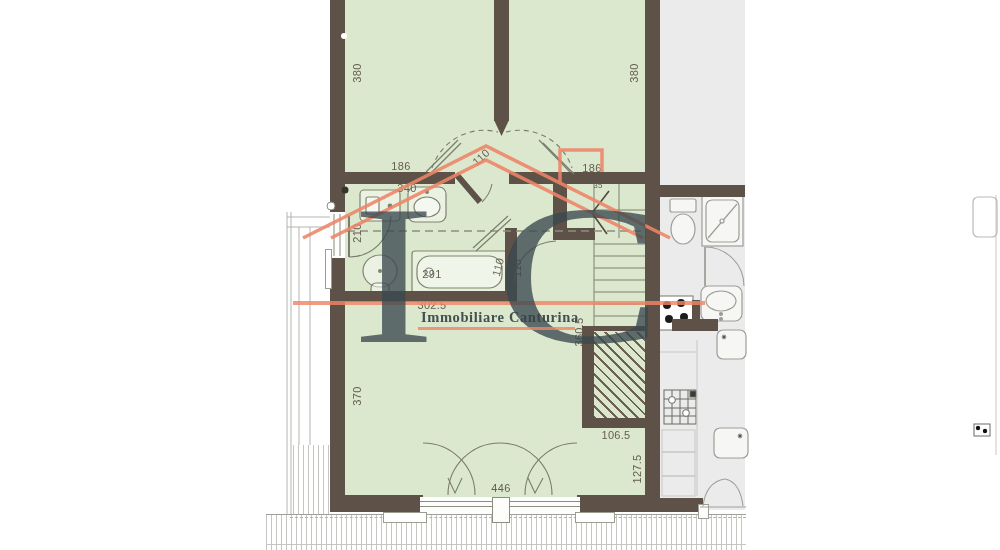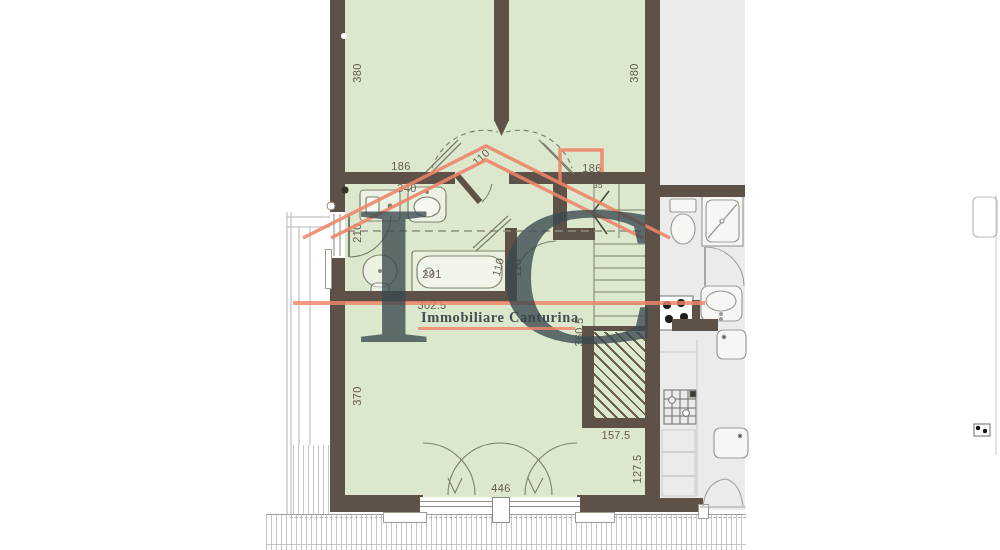--- a/index.html
+++ b/index.html
@@ -253,21 +253,21 @@
   <span class="dim" style="left:592px;top:168px">186</span>
   <span class="dim small" style="left:598px;top:185px">35</span>
   <span class="dim" style="left:407px;top:188px">340</span>
   <span class="dim r90" style="left:357px;top:233px">210</span>
   <span class="dim" style="left:432px;top:274px">291</span>
   <span class="dim" style="left:432px;top:305px">302.5</span>
   <span class="dim rv" style="left:498px;top:267px">110</span>
   <span class="dim r90" style="left:517px;top:268px">118</span>
   <span class="dim r90" style="left:579px;top:332px">360.5</span>
   <span class="dim r90" style="left:357px;top:396px">370</span>
-  <span class="dim" style="left:616px;top:435px">157.5</span>
+  <span class="dim" style="left:616px;top:435px">106.5</span>
   <span class="dim r90" style="left:637px;top:469px">127.5</span>
   <span class="dim" style="left:501px;top:488px">446</span>
 
 
   <div class="wm">
     <div class="wm-line" style="left:293px;top:301px;width:412px;height:3.5px"></div>
     <svg width="1000" height="550" viewBox="0 0 1000 550" style="position:absolute;left:0;top:0">
       <g fill="none" stroke="#ee8568" stroke-width="3.5" opacity=".88">
         <polyline points="303,238 486,146 670,238"></polyline>
         <polyline points="331,238 486,160 643,238"></polyline>

